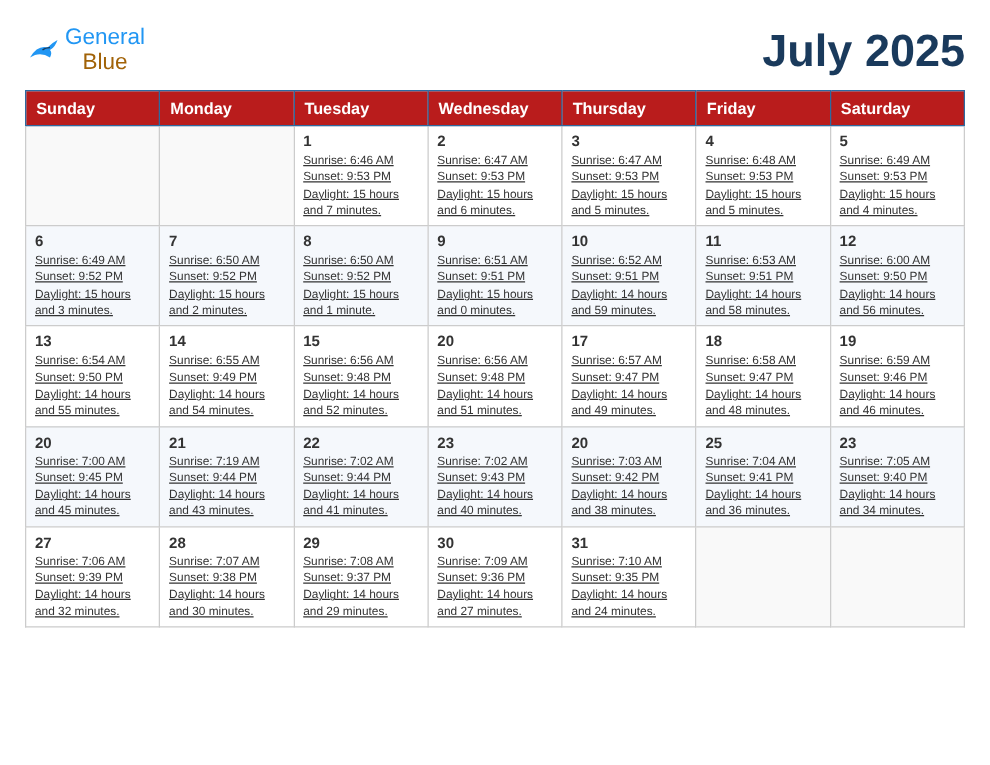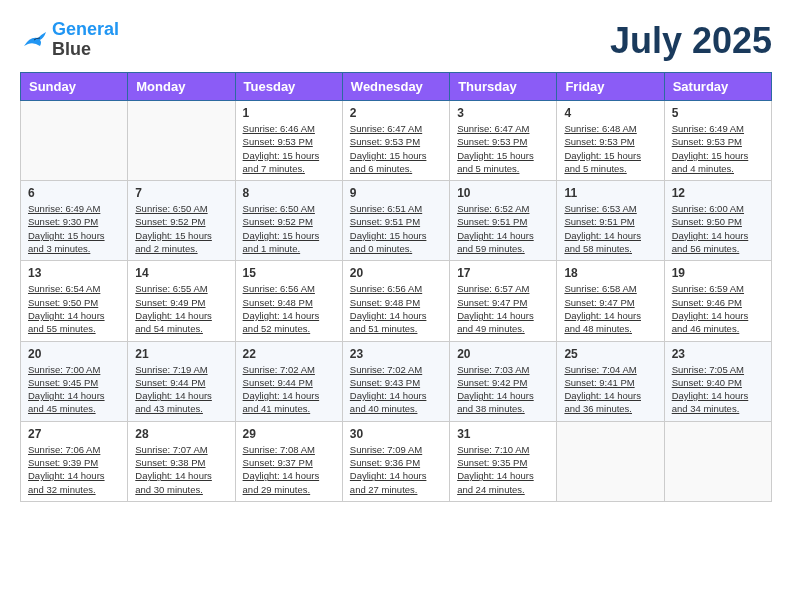--- a/index.html
+++ b/index.html
@@ -16,21 +16,21 @@
       align-items: flex-start;
       margin-bottom: 10px;
     }
     .logo {
       display: flex;
       align-items: center;
       gap: 4px;
     }
     .logo-text {
       font-size: 18px;
-      font-weight: bold;
+      font-weight: normal;
       color: #1a3a5c;
       line-height: 1.1;
     }
     .logo-text span {
       color: #2196F3;
     }
     .logo-bird {
       width: 28px;
       height: 24px;
     }
@@ -45,21 +45,21 @@
     .subtitle {
       font-size: 14px;
       color: #333;
     }
     .calendar {
       width: 100%;
       border-collapse: collapse;
       border: 1px solid #ccc;
     }
     .calendar th {
-      background-color: #8b5cf6;
+      background-color: #b91c1c;
       color: white;
       text-align: left;
       padding: 6px 8px;
       font-size: 13px;
       border: 1px solid #2d6aa0;
     }
     .calendar td {
       vertical-align: top;
       padding: 5px 7px;
       border: 1px solid #ccc;
@@ -95,21 +95,21 @@
 <body>
 
 <div class="header">
   <div class="logo">
     <svg class="logo-bird" viewBox="0 0 28 24">
       <path d="M4 18 Q10 8 18 10 Q22 6 26 4 Q24 10 20 12 Q22 14 20 18 Q14 14 8 16 Z" fill="#2196F3"></path>
       <path d="M14 12 Q16 10 20 10" stroke="#1a3a5c" stroke-width="1" fill="none"></path>
     </svg>
     <div class="logo-text">
       <div><span>General</span></div>
-      <div style="color:#404040;">Blue</div>
+      <div style="color:#a16207;text-align:center;">Blue</div>
     </div>
   </div>
   <div class="title-section">
     <div class="month-title">July 2025</div>
   </div>
 </div>
 
 <table class="calendar">
   <thead>
     <tr>
@@ -154,21 +154,21 @@
           <div class="day-number">5</div>
           <div class="day-info">Sunrise: 6:49 AM
 Sunset: 9:53 PM
 Daylight: 15 hours and 4 minutes.</div>
         </td>
       </tr>
       <tr>
         <td>
           <div class="day-number">6</div>
           <div class="day-info">Sunrise: 6:49 AM
-Sunset: 9:30 PM
+Sunset: 9:52 PM
 Daylight: 15 hours and 3 minutes.</div>
         </td>
         <td>
           <div class="day-number">7</div>
           <div class="day-info">Sunrise: 6:50 AM
 Sunset: 9:52 PM
 Daylight: 15 hours and 2 minutes.</div>
         </td>
         <td>
           <div class="day-number">8</div>

